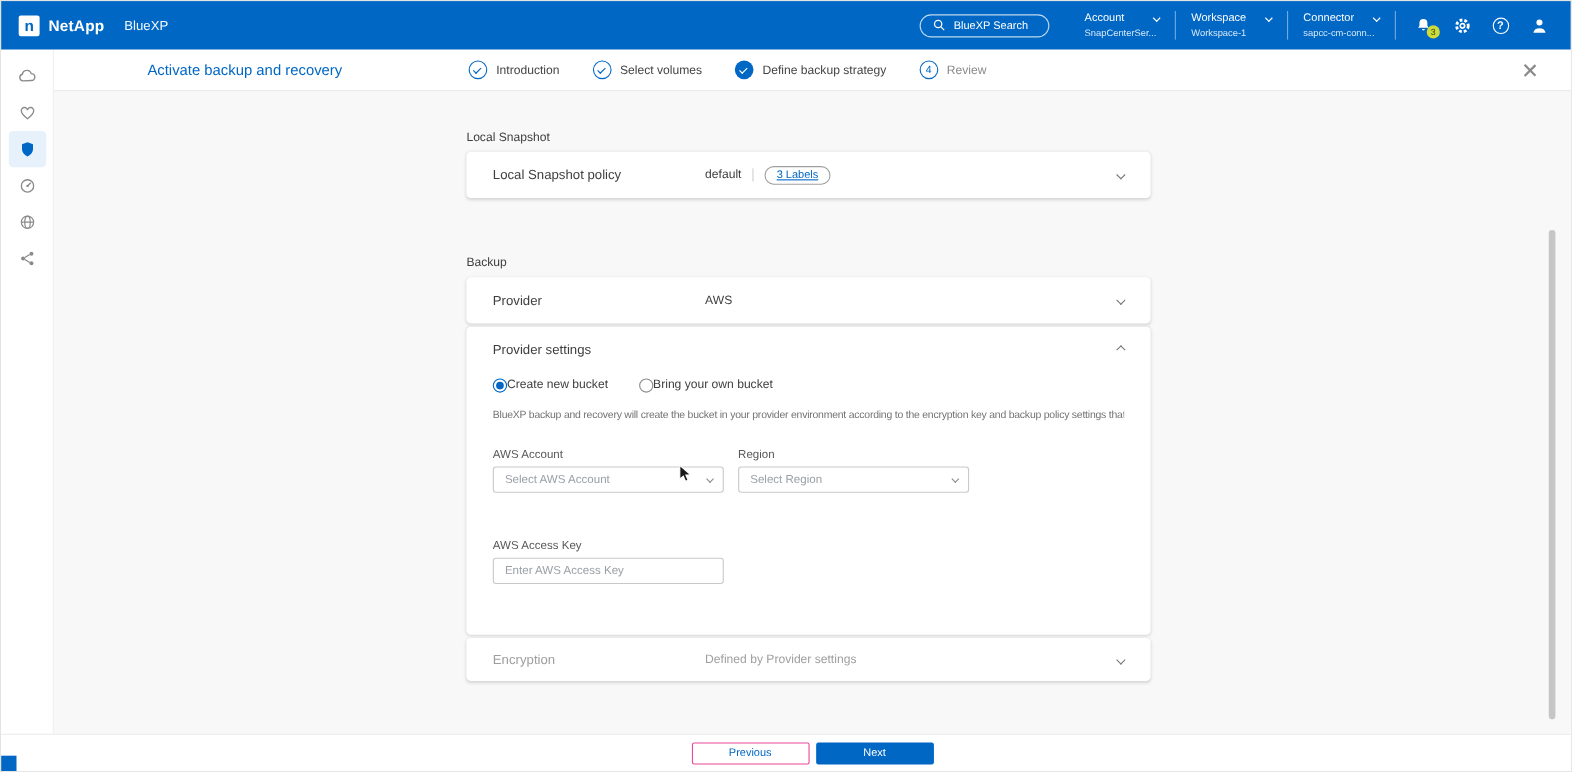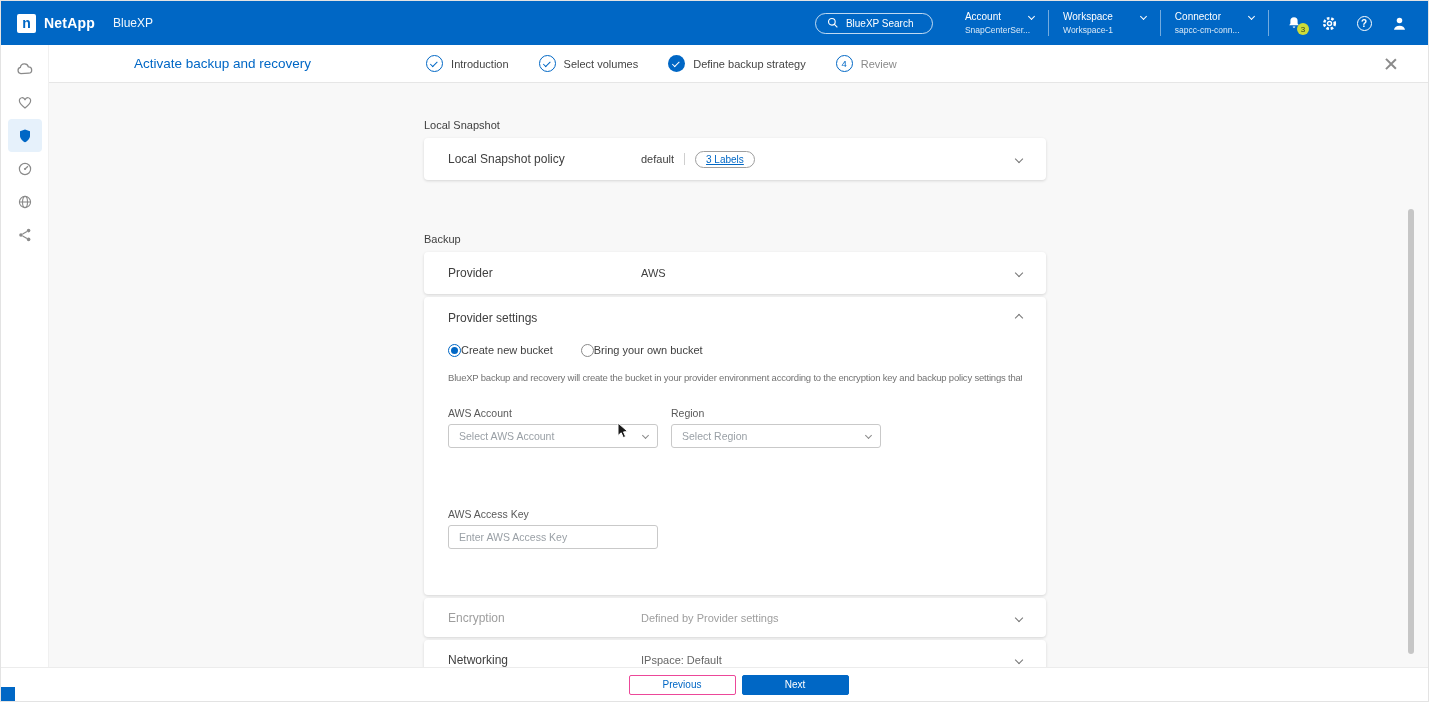--- a/index.html
+++ b/index.html
@@ -8,21 +8,21 @@
   .page { position:relative; width:1429px; height:702px; background:#fff; overflow:hidden; border:1px solid #e3e3e3; }
 
   
   .topbar { position:absolute; top:0; left:0; right:0; height:44px; background:#0067C5; display:flex; align-items:center; color:#fff; z-index:30; }
   .brand { display:flex; align-items:center; padding-left:16px; }
   .logo-sq { width:19px; height:19px; background:#fff; border-radius:2px; color:#0067C5; font-weight:bold; font-size:14px; display:flex; align-items:center; justify-content:center; }
   .brand-name { font-size:14px; font-weight:bold; margin-left:8px; letter-spacing:.2px; }
   .product-name { font-size:12px; margin-left:18px; opacity:.95; }
   .search-pill { margin-left:auto; display:flex; align-items:center; gap:6px; border:1px solid rgba(255,255,255,.75); border-radius:11px; height:21px; padding:0 12px 0 10px; font-size:10px; min-width:118px; cursor:pointer; }
   .hmenu { display:flex; flex-direction:column; justify-content:center; padding:0 14px; cursor:pointer; min-width:96px; }
-  .hmenu-top { font-size:10px; display:flex; align-items:center; gap:28px; justify-content:space-between; }
+  .hmenu-top { font-size:10px; display:flex; align-items:center; gap:18px; justify-content:space-between; }
   .hmenu-val { font-size:8.5px; opacity:.85; margin-top:3px; }
   .vdiv { width:1px; height:26px; background:rgba(255,255,255,.45); }
   .topicons { display:flex; align-items:center; gap:17px; padding:0 20px 0 16px; }
   .topicon { position:relative; width:18px; height:18px; display:flex; align-items:center; justify-content:center; color:#fff; cursor:pointer; }
   .badge { position:absolute; right:-6px; bottom:-3px; background:#cddc39; color:#33401a; border-radius:50%; width:12px; height:12px; font-size:8px; display:flex; align-items:center; justify-content:center; }
   .help-circle { width:15px; height:15px; border:1.4px solid #fff; border-radius:50%; font-size:10px; display:flex; align-items:center; justify-content:center; font-weight:bold; }
   .chev { display:inline-block; width:6px; height:6px; border-right:1.4px solid currentColor; border-bottom:1.4px solid currentColor; transform:rotate(45deg); }
   .chev.small { width:5px; height:5px; }
   .chev.up { transform:rotate(-135deg); }
 
@@ -65,21 +65,21 @@
 
   .settings-body { padding:0 24px 46px 24px; }
   .radio-row { display:flex; align-items:center; gap:28px; height:22px; }
   .radio { width:13px; height:13px; border-radius:50%; position:relative; flex:0 0 auto; cursor:pointer; }
   .radio.sel { border:1.4px solid #0067C5; }
   .radio.sel::after { content:""; position:absolute; inset:2px; background:#0067C5; border-radius:50%; }
   .radio.unsel { border:1.4px solid #8a8a8a; }
   .radio-opt { display:flex; align-items:center; gap:0; font-size:11px; color:#404040; cursor:pointer; }
   .info-text { margin-top:11px; font-size:9.5px; letter-spacing:-0.2px; color:#737373; white-space:nowrap; overflow:hidden; }
   .form-grid { display:flex; gap:13px; margin-top:24px; }
-  .form-grid.second { margin-top:60px; }
+  .form-grid.second { margin-top:42px; }
   .fgroup { width:210px; }
   .flabel { font-size:10.5px; color:#595959; }
   .select-box { margin-top:5px; height:24px; border:1px solid #c9c9c9; border-radius:3px; background:#fff; display:flex; align-items:center; padding:0 10px; cursor:pointer; position:relative; }
   .select-box .ph { font-size:10.5px; color:#9aa0a6; }
   .select-box .chev { position:absolute; right:9px; color:#8a8a8a; width:5px; height:5px; margin-top:-2px; }
   .tinput { margin-top:5px; width:210px; height:24px; border:1px solid #c9c9c9; border-radius:3px; padding:0 10px; font-size:10.5px; font-family:inherit; color:#404040; }
   .tinput::placeholder { color:#9aa0a6; }
 
   .muted .row-label, .muted .row-value { color:#9e9e9e; }
   .net-value { color:#666; }
@@ -311,27 +311,20 @@
       </div>
 
       <div class="card mt3 muted">
         <div class="card-row" style="height:39px;">
           <span class="row-label">Encryption</span>
           <span class="row-value">Defined by Provider settings</span>
           <span class="row-chev chev"></span>
         </div>
       </div>
 
-      <div class="card mt3">
-        <div class="card-row" style="height:40px;">
-          <span class="row-label">Networking</span>
-          <span class="row-value net-value">IPspace: Default</span>
-          <span class="row-chev chev"></span>
-        </div>
-      </div>
 
     </div>
   </div>
 
   <div class="footer">
     <button class="btn btn-prev">Previous</button>
     <button class="btn btn-next">Next</button>
   </div>
 
   <div class="scroll-thumb"></div>

